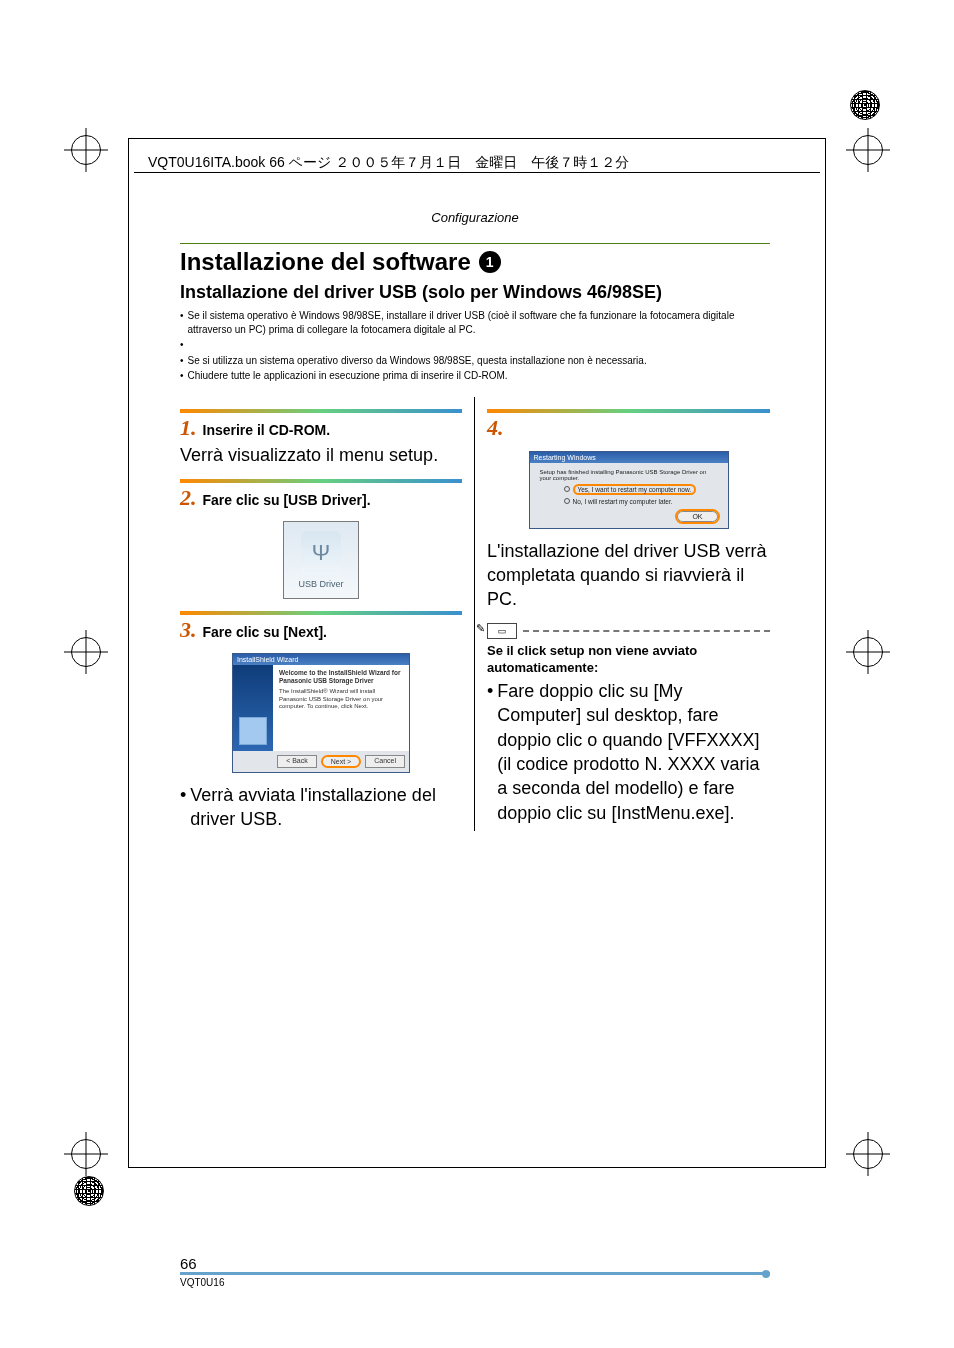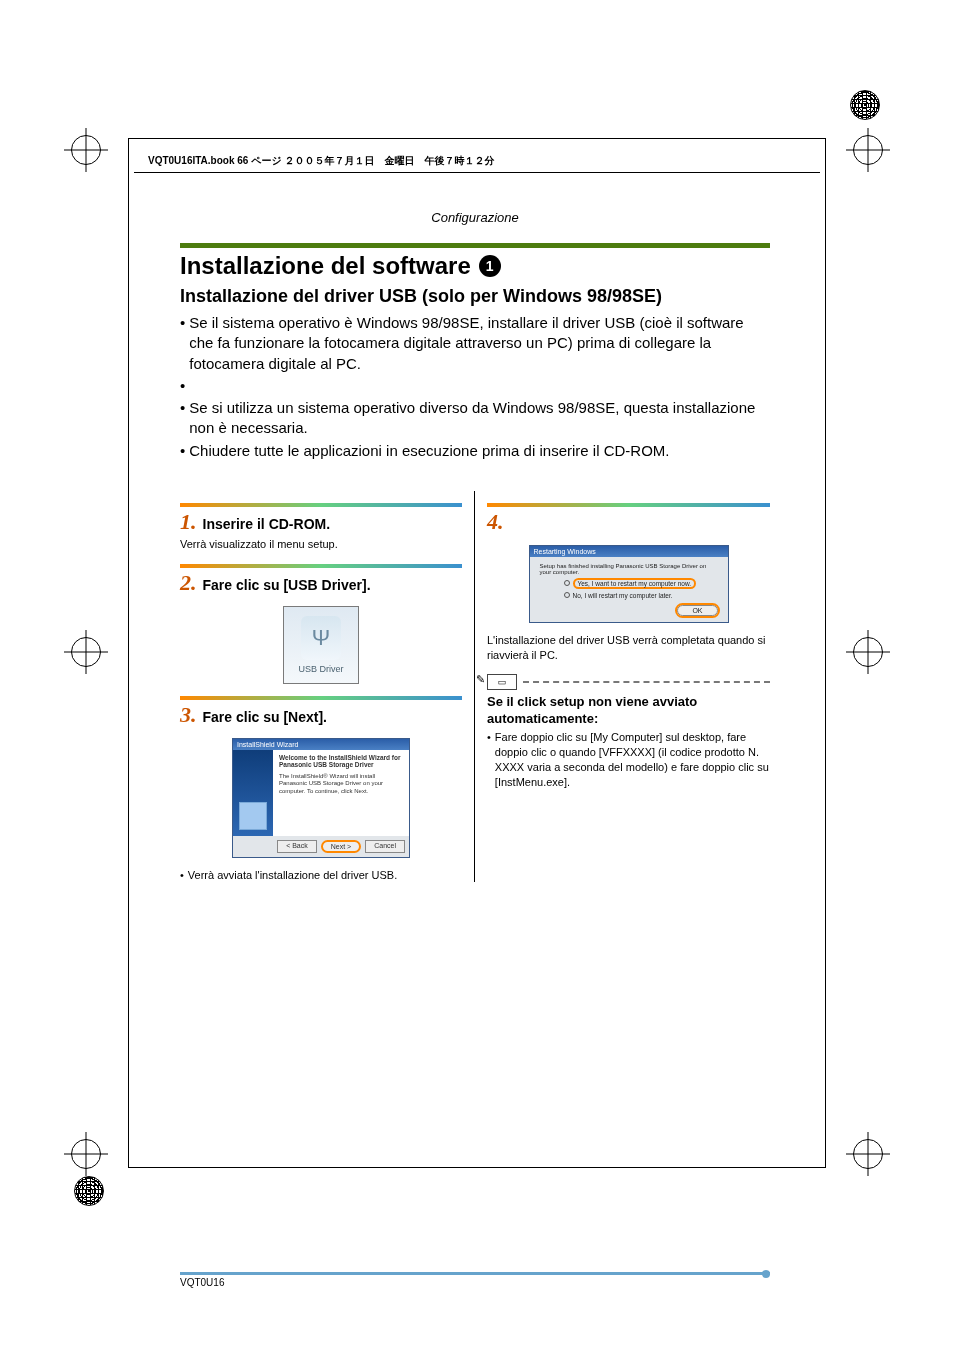--- a/index.html
+++ b/index.html
@@ -16,23 +16,22 @@
     left: 128px;
     top: 138px;
     width: 698px;
     height: 1030px;
     border: 1px solid #000;
   }
   .book-header {
     position: absolute;
     left: 148px;
     top: 154px;
-    font-size: 10px;
+    font-size: 14px;
     color: #000;
-    font-weight: bold;
   }
   .header-rule {
     position: absolute;
     left: 134px;
     top: 172px;
     width: 686px;
     height: 1px;
     background: #000;
   }
   .content {
@@ -44,21 +43,21 @@
   .section-label {
     text-align: center;
     font-style: italic;
     font-size: 13px;
     margin-bottom: 18px;
   }
   .title-line {
     display: flex;
     align-items: center;
     gap: 8px;
-    border-top: 5px solid #4d7c0f;
+    border-top: 1px solid #4d7c0f;
     padding-top: 4px;
     margin-bottom: 6px;
   }
   .main-title {
     font-weight: bold;
     font-size: 24px;
   }
   .circle-num {
     display: inline-flex;
     width: 22px; height: 22px;
@@ -69,22 +68,22 @@
     justify-content: center;
     font-size: 14px;
     font-weight: bold;
   }
   .sub-title {
     font-weight: bold;
     font-size: 18px;
     margin-bottom: 6px;
   }
   .intro-bullets {
-    font-size: 15px;
-    margin-bottom: 30px;
+    font-size: 10px;
+    margin-bottom: 14px;
   }
   .intro-bullets .bullet {
     display: flex;
     gap: 4px;
     line-height: 1.35;
     margin-bottom: 2px;
   }
   .columns {
     display: flex;
     gap: 0;
@@ -105,21 +104,21 @@
   .step-line { display: flex; gap: 6px; align-items: baseline; }
   .step-num {
     font-family: "Times New Roman", serif;
     font-style: italic;
     font-size: 22px;
     color: #cc5500;
     font-weight: bold;
   }
   .step-num::after { content: "."; }
   .step-title { font-weight: bold; font-size: 14px; line-height: 1.3; }
-  .step-body { font-size: 11px; line-height: 1.35; margin-top: 2px; }
+  .step-body { font-size: 18px; line-height: 1.35; margin-top: 2px; }
   .fig {
     margin: 10px auto;
     border: 1px solid #7a7a7a;
     background: #eef2f5;
     font-size: 8px;
     color: #333;
   }
   .fig-usb {
     width: 76px; height: 78px;
     display: flex; flex-direction: column;
@@ -286,21 +285,21 @@
 <div class="header-rule"></div>
 
 <div class="content">
   <div class="section-label">Configurazione</div>
 
   <div class="title-line">
     <span class="main-title">Installazione del software</span>
     <span class="circle-num">1</span>
   </div>
 
-  <div class="sub-title">Installazione del driver USB (solo per Windows 98/98SE)</div>
+  <div class="sub-title">Installazione del driver USB (solo per Windows 46/98SE)</div>
 
   <div class="intro-bullets">
     <div class="bullet">
         <span class="dot"></span>
         <span>Se il sistema operativo è Windows 98/98SE, installare il driver USB (cioè il software che fa funzionare la fotocamera digitale attraverso un PC) prima di collegare la fotocamera digitale al PC.</span>
       </div>
     <div class="bullet">
         <span class="dot"></span>
       </div>
     <div class="bullet">
@@ -393,20 +392,21 @@
         <div class="step-body bullet">
           <span class="dot"></span>
           <span>Fare doppio clic su [My Computer] sul desktop, fare doppio clic o quando [VFFXXXX] (il codice prodotto N. XXXX varia a seconda del modello) e fare doppio clic su [InstMenu.exe].</span>
         </div>
       </div>
     </div>
   </div>
 </div>
 
 <div class="page-num-block">
+  <div class="pg-num">66</div>
   <div class="pg-line">
       <span class="pg-dot"></span>
     </div>
   <div class="pg-code">VQT0U16</div>
 </div>
 
 <div class="reg tl">
     <div class="cross"></div>
   </div>
 <div class="reg tr">

